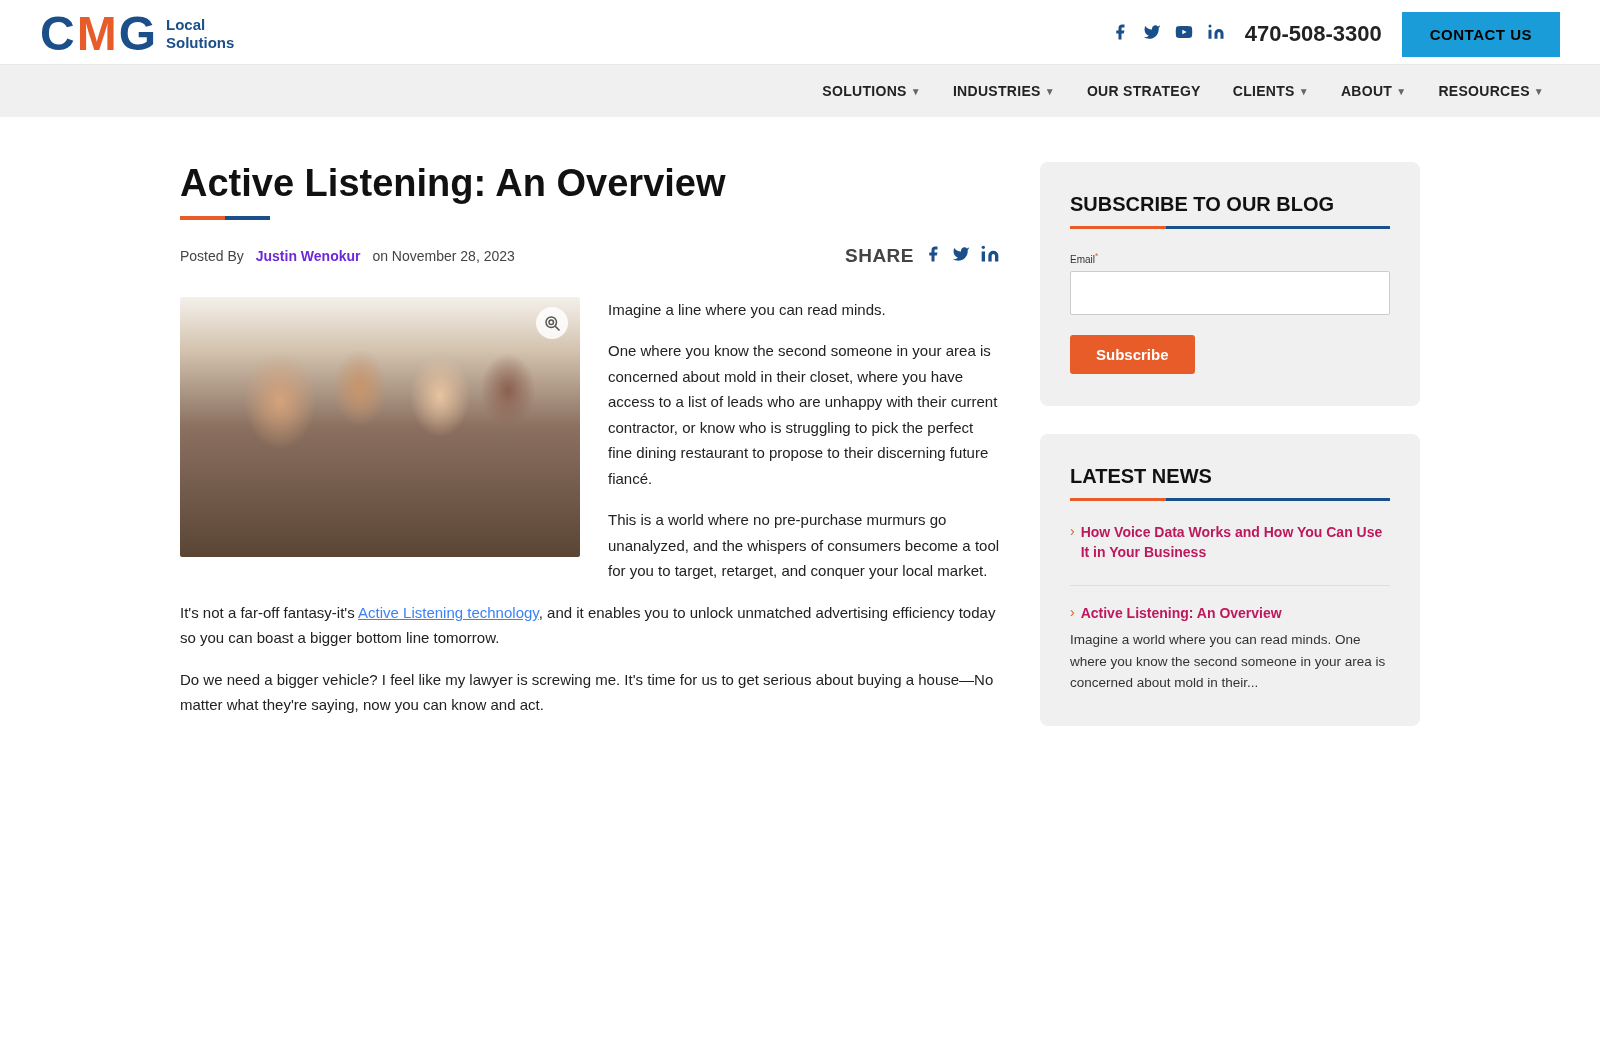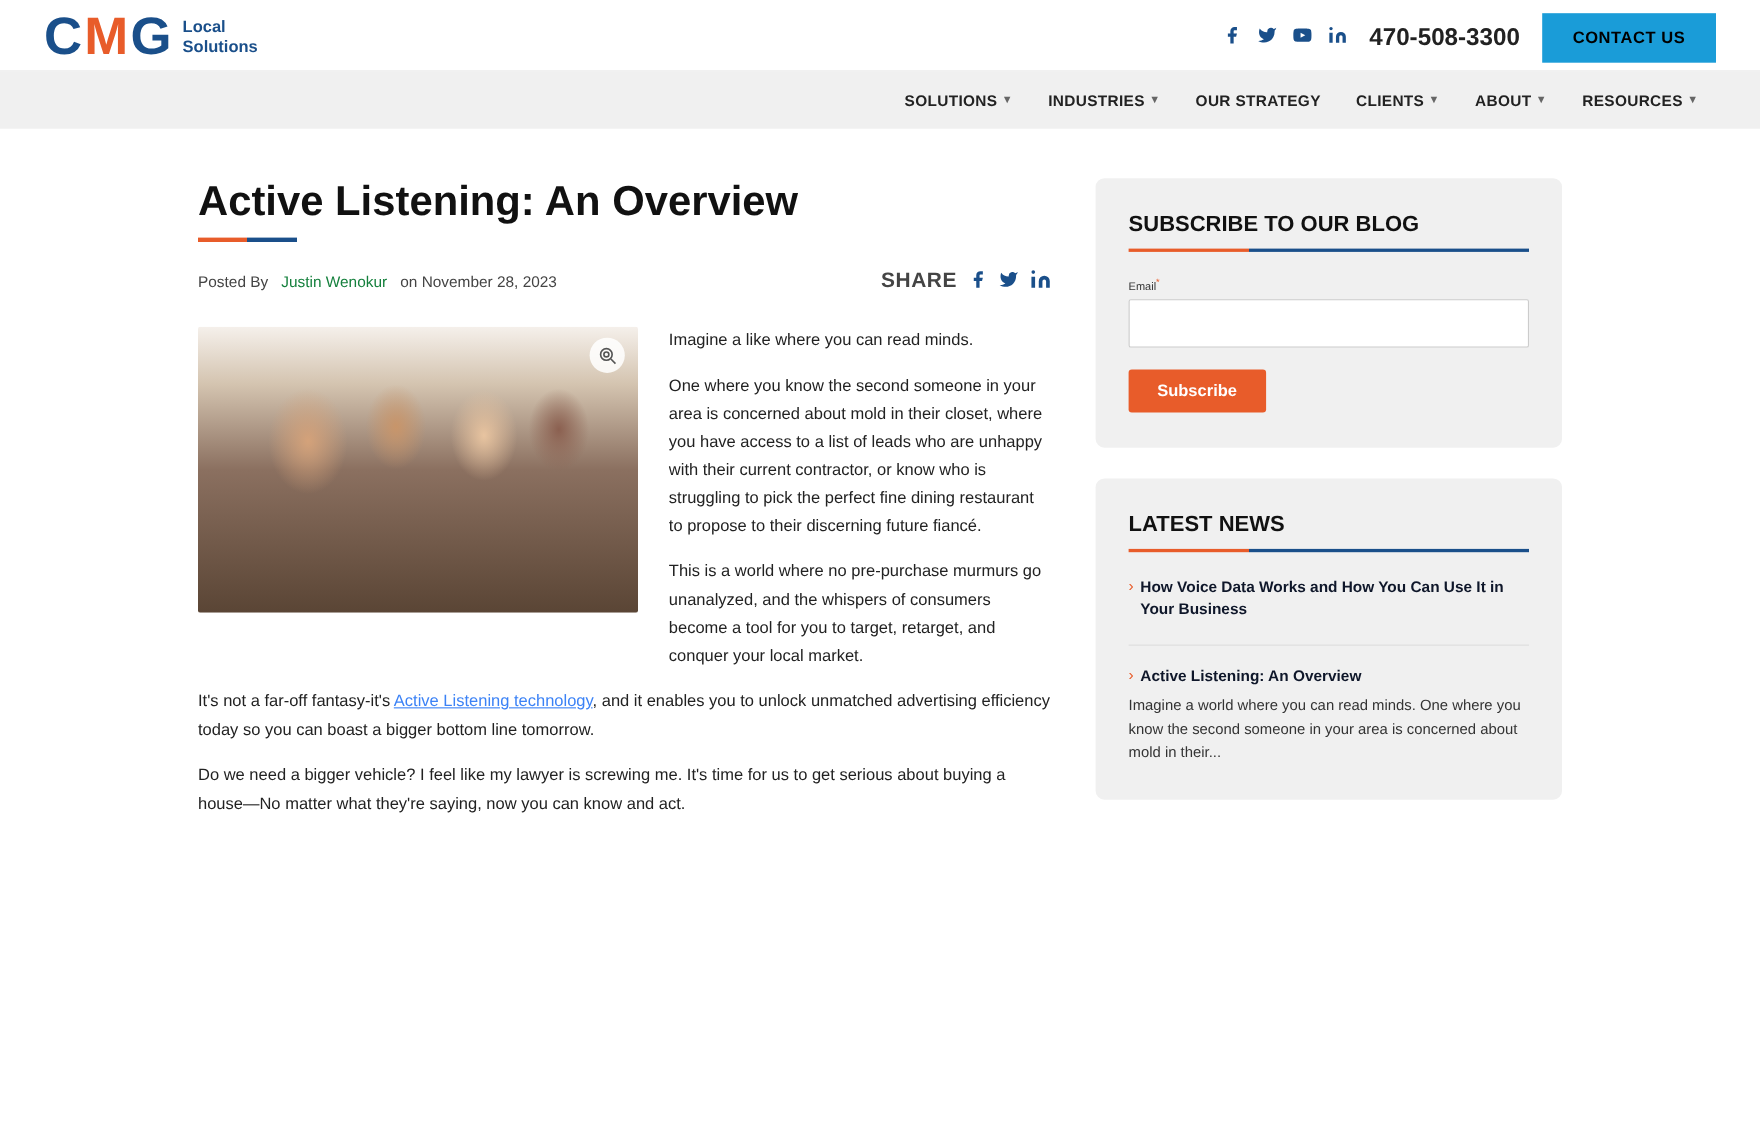--- a/index.html
+++ b/index.html
@@ -87,21 +87,21 @@
     }
     .post-meta {
       font-size: 14px;
       color: #444;
       margin-bottom: 28px;
       display: flex;
       align-items: center;
       justify-content: space-between;
     }
     .post-meta-left { display: flex; align-items: flex-end; gap: 4px; }
-    .author-link { color: #15803d; font-weight: 400; text-decoration: none; }
+    .author-link { color: #6d28d9; font-weight: 700; text-decoration: none; }
     .share-section { display: flex; align-items: center; gap: 10px; }
     .share-label { font-weight: 700; color: #444; font-size: 19px; letter-spacing: 0.5px; text-transform: uppercase; }
     .share-icon { color: #1a4f8a; font-size: 17px; cursor: pointer; }
 
     
     .article-image-wrap {
       float: left;
       margin: 0 28px 16px 0;
       width: 400px;
       position: relative;
@@ -141,21 +141,21 @@
       justify-content: center;
       font-size: 16px;
     }
 
     .article-text { overflow: hidden; }
     .article-para { margin-bottom: 16px; line-height: 1.7; color: #222; font-size: 15px; }
     .article-link { color: #3b82f6; text-decoration: underline; cursor: pointer; }
     .clearfix::after { content: ''; display: table; clear: both; }
 
     
-    .sidebar-col { width: 424px; flex-shrink: 0; display: flex; flex-direction: column; gap: 28px; }
+    .sidebar-col { width: 380px; flex-shrink: 0; display: flex; flex-direction: column; gap: 28px; }
 
     .sidebar-box {
       background: #f0f0f0;
       border-radius: 8px;
       padding: 30px 30px 32px 30px;
     }
     .sidebar-box-title {
       font-size: 20px;
       font-weight: 900;
       color: #111;
@@ -190,21 +190,21 @@
       border: none;
       border-radius: 3px;
       cursor: pointer;
     }
 
     
     .news-item { margin-bottom: 22px; }
     .news-item:last-child { margin-bottom: 0; }
     .news-chevron { color: #e85c2a; font-size: 14px; margin-right: 4px; }
     .news-title-link {
-      color: #0f172a;
+      color: #be185d;
       font-weight: 600;
       font-size: 14px;
       cursor: pointer;
       text-decoration: none;
       line-height: 1.4;
     }
     .news-title-wrap { display: flex; align-items: flex-start; gap: 2px; margin-bottom: 6px; }
     .news-excerpt { font-size: 13.5px; color: #333; line-height: 1.6; }
 
     
@@ -322,21 +322,21 @@
           <div class="lens-icon">
             <svg width="18" height="18" viewBox="0 0 24 24" fill="none" stroke="#555" stroke-width="2">
                 <circle cx="11" cy="11" r="7"></circle>
                 <circle cx="11" cy="11" r="3"></circle>
                 <line x1="16.5" y1="16.5" x2="22" y2="22"></line>
               </svg>
           </div>
         </div>
       </div>
       <div class="article-text">
-        <p class="article-para">Imagine a like where you can read minds.</p>
+        <p class="article-para">Imagine a line where you can read minds.</p>
         <p class="article-para">One where you know the second someone in your area is concerned about mold in their closet, where you have access to a list of leads who are unhappy with their current contractor, or know who is struggling to pick the perfect fine dining restaurant to propose to their discerning future fiancé.</p>
         <p class="article-para">This is a world where no pre-purchase murmurs go unanalyzed, and the whispers of consumers become a tool for you to target, retarget, and conquer your local market.</p>
       </div>
     </div>
 
     <p class="article-para">
       <span>It's not a far-off fantasy-it's </span><a class="article-link" href="#">Active Listening technology</a><span>, and it enables you to unlock unmatched advertising efficiency today so you can boast a bigger bottom line tomorrow.</span>
     </p>
     <p class="article-para">Do we need a bigger vehicle? I feel like my lawyer is screwing me. It's time for us to get serious about buying a house—No matter what they're saying, now you can know and act.</p>
   </div>

